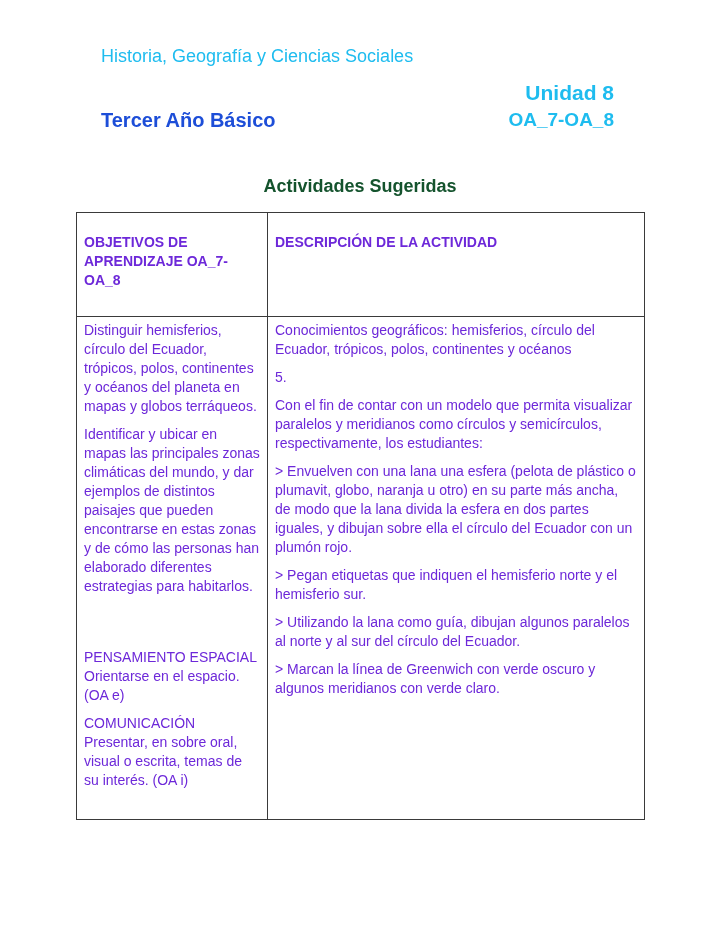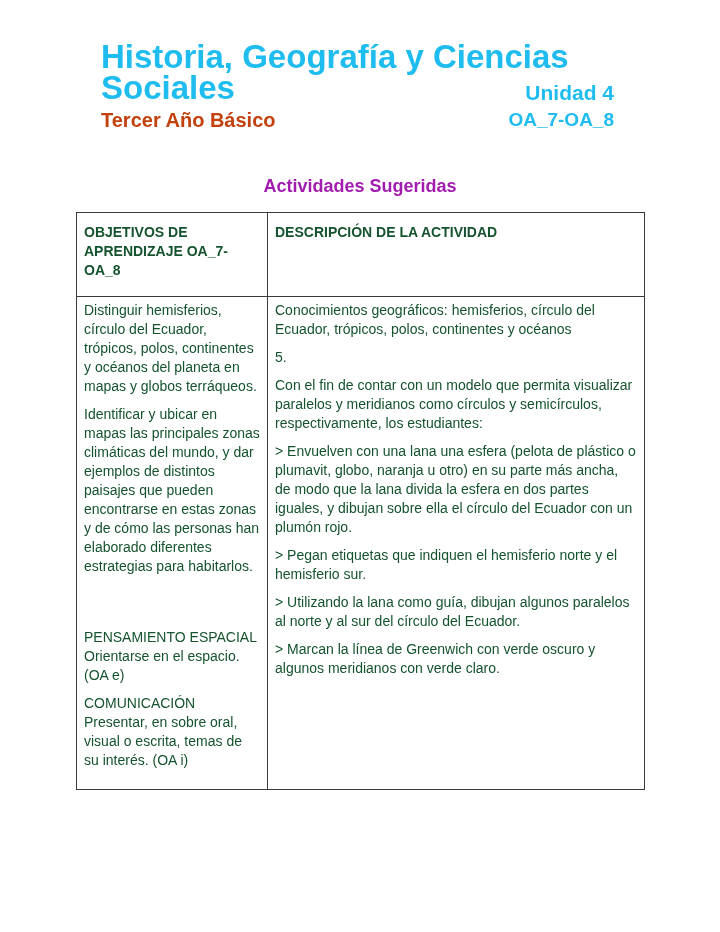--- a/index.html
+++ b/index.html
@@ -2,61 +2,61 @@
 <html><head>
 <meta charset="utf-8">
 <style>
   html, body { margin: 0; padding: 0; background: #ffffff; }
   body {
     width: 720px; height: 932px; position: relative; overflow: hidden;
     font-family: "Liberation Sans", sans-serif; color: #1f1f1f;
   }
   .hdr-title {
     position: absolute; left: 101px; top: 41px; width: 520px;
-    font-size: 33px; font-weight: bold; line-height: 31px; color: #1ebcef;
+    font-size: 18px; font-weight: normal; line-height: 31px; color: #1ebcef;
   }
   .hdr-sub {
     position: absolute; left: 101px; top: 107px;
-    font-size: 20px; font-weight: bold; color: #c2410c; line-height: 26px;
+    font-size: 20px; font-weight: bold; color: #1d4ed8; line-height: 26px;
   }
   .hdr-unit {
     position: absolute; right: 106px; top: 80px; text-align: right;
     font-size: 21px; font-weight: bold; color: #1ebcef; line-height: 26px;
   }
   .hdr-oa {
     position: absolute; right: 106px; top: 107px; text-align: right;
     font-size: 19px; font-weight: bold; color: #1ebcef; line-height: 26px;
   }
   .section-title {
     position: absolute; left: 0; width: 720px; top: 176px; text-align: center;
-    font-size: 18px; font-weight: bold; color: #a21caf;
+    font-size: 18px; font-weight: bold; color: #14532d;
   }
   table.acts {
     position: absolute; left: 76px; top: 212px; width: 568px; height: 577px;
     border-collapse: collapse; table-layout: fixed;
   }
   table.acts td, table.acts th {
     border: 1.5px solid #3a3a3a; vertical-align: top;
-    padding: 10px 7px; font-size: 14px; line-height: 19px; color: #14532d;
+    padding: 20px 7px; font-size: 14px; line-height: 19px; color: #6d28d9;
   }
   table.acts th { font-weight: bold; text-align: left; height: 63px; }
   th.desc-h { text-align: right; }
   col.c1 { width: 191px; }
   col.c2 { width: 377px; }
   p { margin: 0 0 9px 0; }
   .b { font-weight: normal; }
   .gap { height: 43px; }
   .obj-cell { padding-top: 4px !important; }
   .act-cell { padding-top: 4px !important; }
 </style>
 </head>
 <body>
 
 <div class="hdr-title">Historia, Geografía y Ciencias Sociales</div>
-<div class="hdr-unit">Unidad 4</div>
+<div class="hdr-unit">Unidad 8</div>
 <div class="hdr-sub">Tercer Año Básico</div>
 <div class="hdr-oa">OA_7-OA_8</div>
 
 <div class="section-title">Actividades Sugeridas</div>
 
 <table class="acts">
   <colgroup>
       <col class="c1">
       <col class="c2">
     </colgroup>

